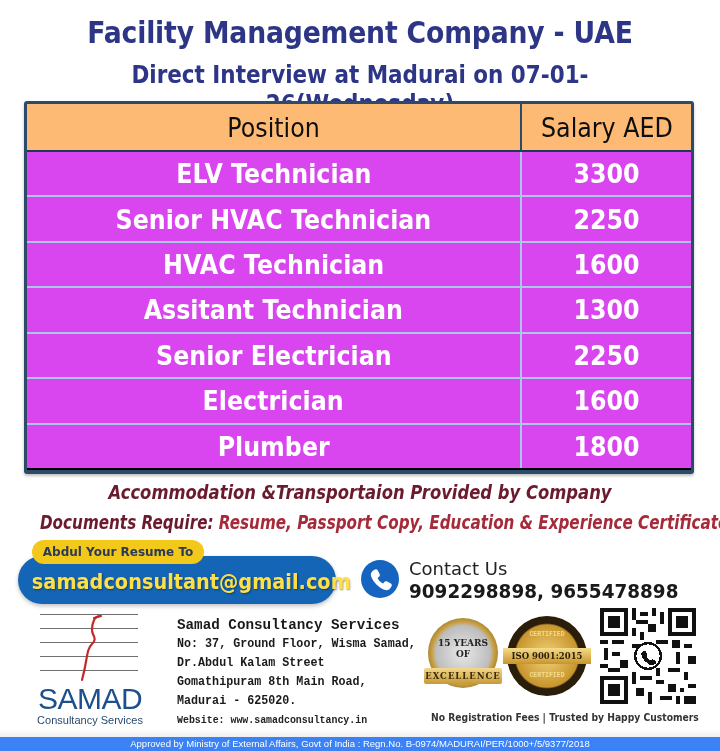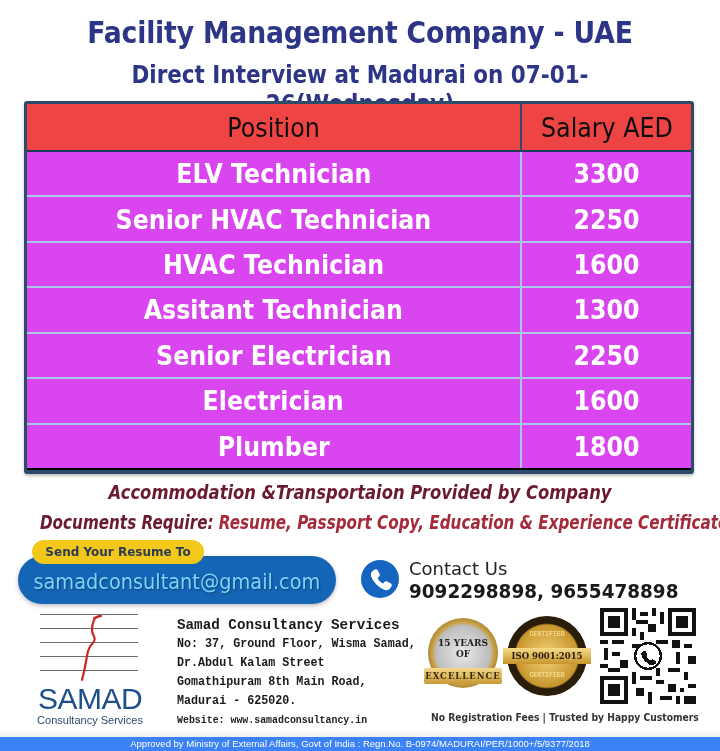--- a/index.html
+++ b/index.html
@@ -19,21 +19,21 @@
 
   .table-wrap {
     position: absolute; left: 24px; top: 101px; width: 670px; height: 373px;
     background: #2c4b6b; border-radius: 3px; padding: 3px 3px 4px 3px;
     box-shadow: 0 2px 3px rgba(0,0,0,0.25);
   }
   table.jobs {
     width: 100%; height: 100%; border-collapse: collapse; table-layout: fixed;
   }
   table.jobs th {
-    background: #ef4444; color: #0e0e0e; height: 47px;
+    background: #fdba74; color: #0e0e0e; height: 47px;
     font-family: "DejaVu Sans", sans-serif; font-size: 27px; font-weight: normal;
     border-right: 2px solid #2c4b6b; border-bottom: 2px solid #1d3a5c;
   }
   table.jobs th span, table.jobs td span { display: inline-block; transform: scaleX(0.88); }
   table.jobs th:last-child { border-right: none; }
   table.jobs td {
     background: #d946ef; color: #ffffff; text-align: center;
     font-family: "DejaVu Sans", sans-serif; font-weight: bold; font-size: 27px;
     border-top: 2px solid #a9c7e6; border-right: 2px solid #a9c7e6;
   }
@@ -56,21 +56,21 @@
 
   .resume-tag {
     position: absolute; left: 32px; top: 540px; width: 172px; height: 24px;
     background: #f2c81a; border-radius: 14px; z-index: 2;
     color: #2d3a55; font-size: 12px; font-weight: bold; text-align: center; line-height: 24px;
     font-family: "DejaVu Sans", sans-serif;
   }
   .email-pill {
     position: absolute; left: 18px; top: 556px; width: 318px; height: 48px;
     background: #1565b6; border-radius: 26px;
-    color: #7dd3fc; font-size: 21px; font-weight: normal; text-align: center; line-height: 52px;
+    color: #fde047; font-size: 21px; font-weight: bold; text-align: center; line-height: 52px;
     font-family: "DejaVu Sans", sans-serif; text-shadow: 1px 1px 2px rgba(0,0,0,0.4);
     box-shadow: 0 2px 4px rgba(0,0,0,0.25);
   }
   .email-pill span { display: inline-block; transform: scaleX(0.92); }
 
   .phone-icon {
     position: absolute; left: 361px; top: 560px; width: 38px; height: 38px;
     background: #1565c0; border-radius: 50%;
   }
   .contact-label {
@@ -188,21 +188,21 @@
         <td><span>Plumber</span></td>
         <td><span>1800</span></td>
       </tr>
     </tbody>
   </table>
 </div>
 
 <div class="note1">Accommodation &amp;Transportaion Provided by Company</div>
 <div class="note2"><span class="lbl">Documents Require:</span><span> Resume, Passport Copy, Education &amp; Experience Certificates</span></div>
 
-<div class="resume-tag">Send Your Resume To</div>
+<div class="resume-tag">Abdul Your Resume To</div>
 <div class="email-pill"><span>samadconsultant@gmail.com</span></div>
 
 <div class="phone-icon">
   <svg width="38" height="38" viewBox="0 0 38 38">
     <path d="M13 10 c1.5-1 3-1 3.8 0.5 l1.8 3.5 c0.6 1.2 0.2 2.2-0.8 3 l-1.2 1 c1 2.5 3 4.5 5.5 5.5 l1-1.2 c0.8-1 1.8-1.4 3-0.8 l3.5 1.8 c1.5 0.8 1.5 2.3 0.5 3.8 l-1.3 1.6 c-1.3 1.5-3.5 1.8-5.5 1 c-6-2.5-10.5-7-13-13 c-0.8-2-0.5-4.2 1-5.5 z" fill="#ffffff"></path>
   </svg>
 </div>
 <div class="contact-label">Contact Us</div>
 <div class="contact-phones">9092298898, 9655478898</div>
 

